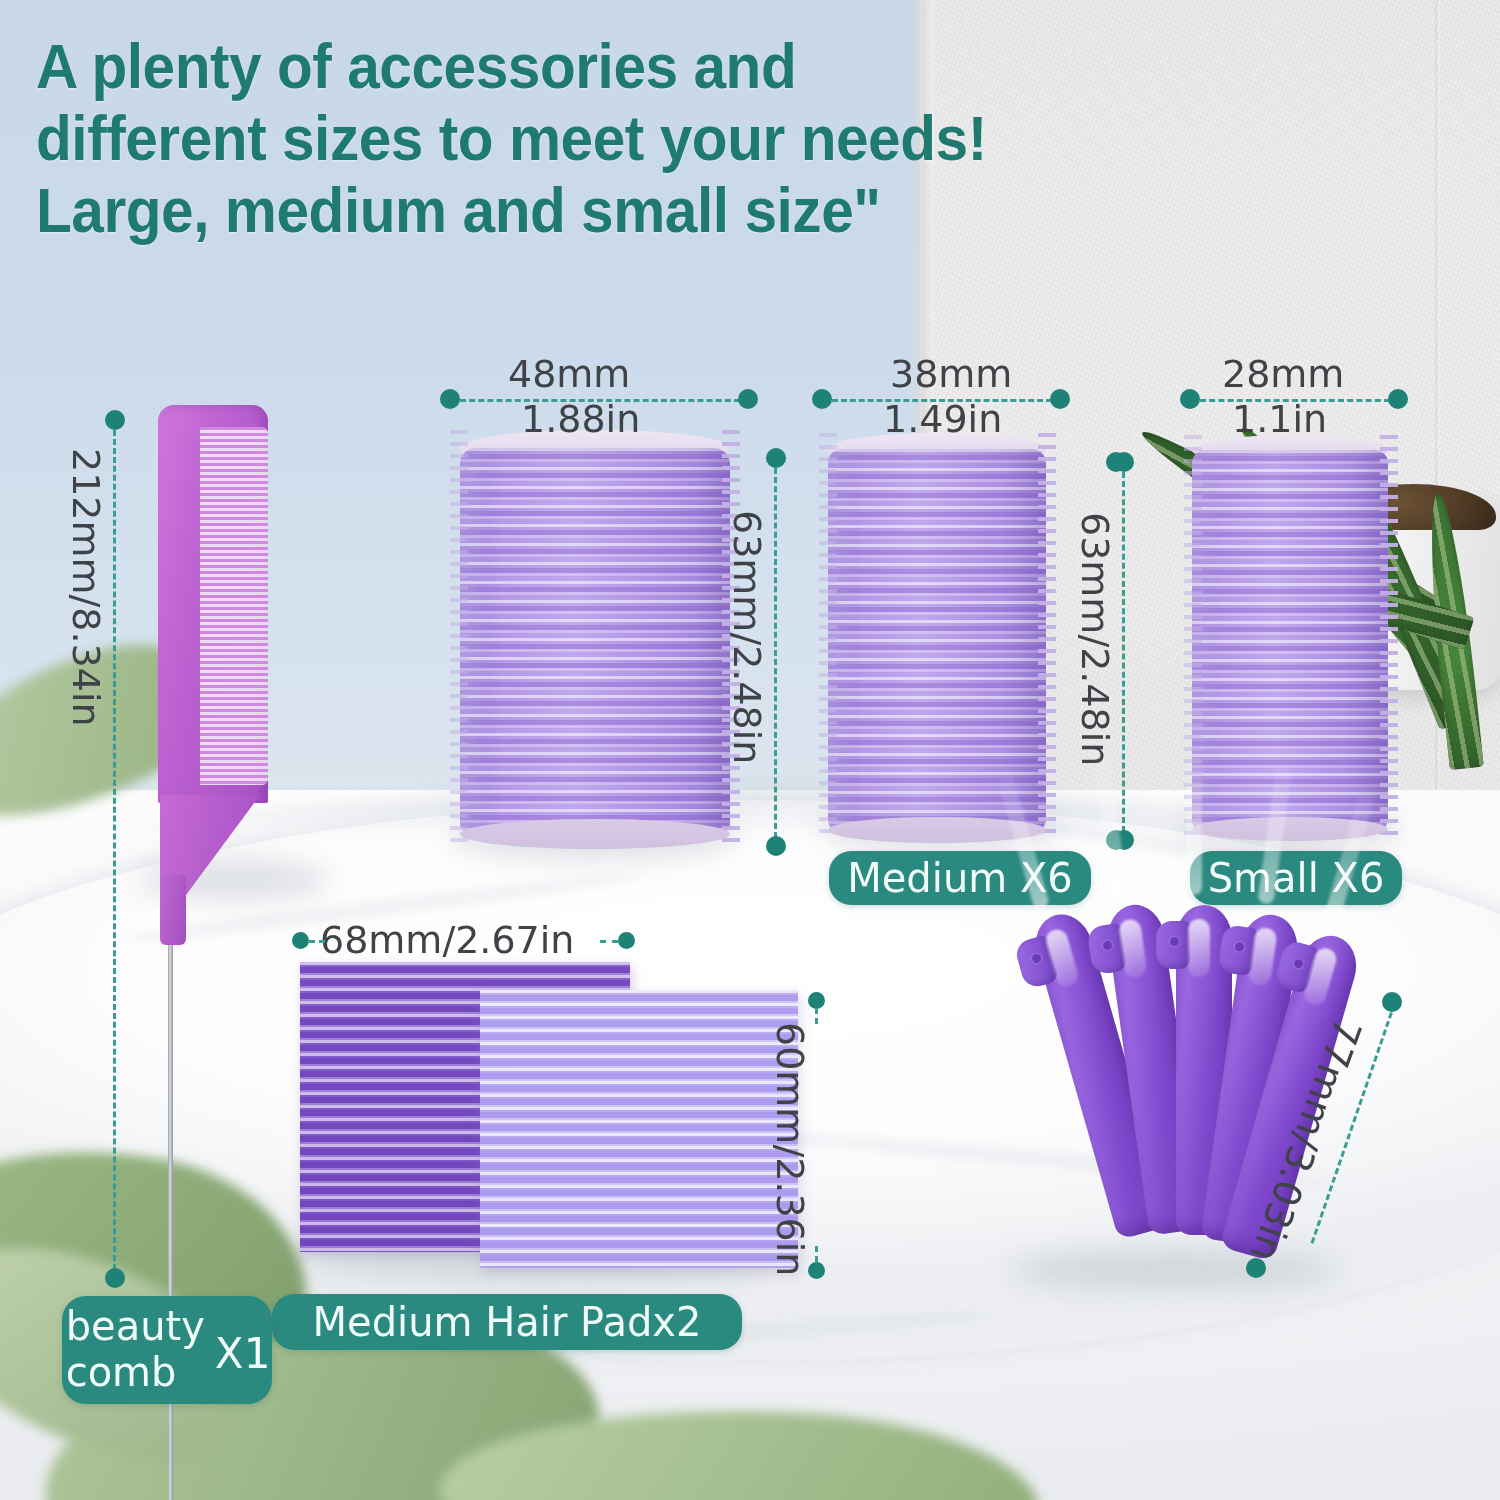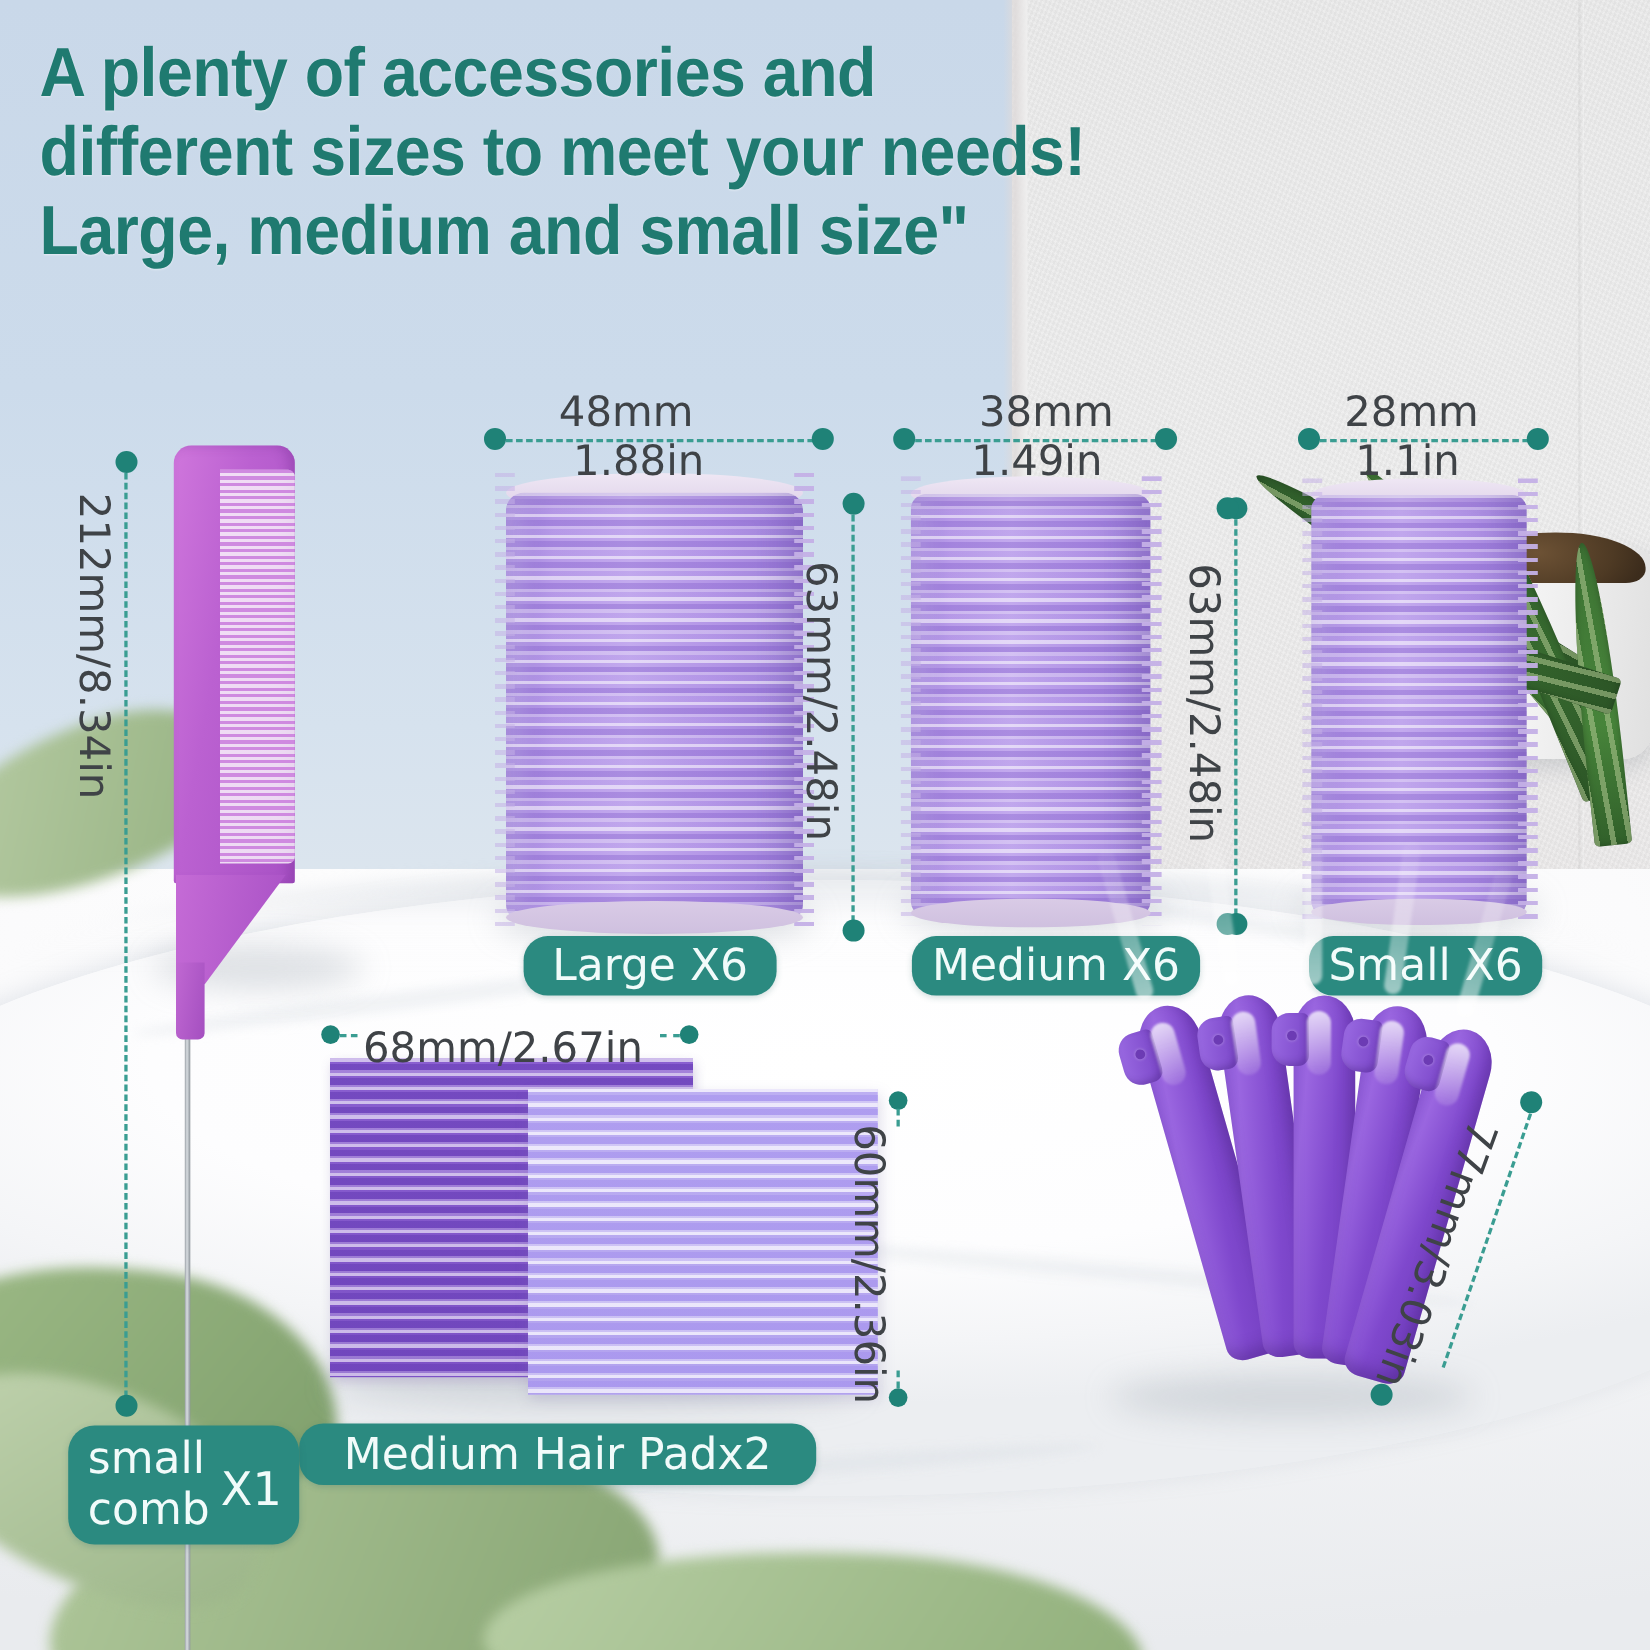--- a/index.html
+++ b/index.html
@@ -294,23 +294,20 @@
   <div class="dline-h" style="left:460px;top:399px;width:280px;"></div>
   <div class="dot" style="left:738px;top:389px;"></div>
   <div class="dim" style="left:508px;top:352px;">48mm</div>
   <div class="dim" style="left:521px;top:397px;">1.88in</div>
 
   <div class="dot" style="left:766px;top:448px;"></div>
   <div class="dline-v" style="left:774px;top:468px;height:370px;"></div>
   <div class="dot" style="left:766px;top:836px;"></div>
   <div class="dim vert" style="left:769px;top:510px;">63mm/2.48in</div>
 
-  <div class="pill" style="left:476px;top:851px;width:230px;height:54px;">
-    <span>Large X6</span>
-  </div>
 
   <div class="shadow-soft" style="left:820px;top:805px;width:240px;height:46px;"></div>
   <div class="roller" style="left:828px;top:433px;width:218px;height:408px;">
     <div class="cap-top" style="top:0;height:32px;"></div>
     <div class="body" style="top:16px;height:384px;border-radius:14px;"></div>
     <div class="bristles" style="left:210px;"></div>
     <div class="bristles" style="left:-9px;opacity:.55;"></div>
     <div class="cap-bot" style="bottom:-2px;height:26px;background:linear-gradient(180deg,#d9cbe6,#cfc0df);"></div>
   </div>
   <div class="dot" style="left:812px;top:389px;"></div>
@@ -345,38 +342,38 @@
 
   <div class="pill" style="left:1190px;top:851px;width:212px;height:54px;">
     <span>Small X6</span>
   </div>
 
   <div class="shadow-soft" style="left:300px;top:1240px;width:480px;height:40px;"></div>
   <div class="pad dark" style="left:300px;top:962px;width:330px;height:290px;"></div>
   <div class="pad light" style="left:480px;top:990px;width:318px;height:278px;"></div>
 
   <div class="dot sm" style="left:292px;top:932px;"></div>
-  <div class="dim" style="left:330px;top:918px;margin-top:12px;">68mm/2.67in</div>
+  <div class="dim" style="left:320px;top:918px;">68mm/2.67in</div>
   <div class="dline-h" style="left:309px;top:940px;width:16px;"></div>
   <div class="dline-h" style="left:600px;top:940px;width:18px;"></div>
   <div class="dot sm" style="left:618px;top:932px;"></div>
 
   <div class="dot sm" style="left:808px;top:992px;"></div>
   <div class="dline-v" style="left:815px;top:1008px;height:16px;"></div>
   <div class="dim vert" style="left:812px;top:1022px;">60mm/2.36in</div>
   <div class="dline-v" style="left:815px;top:1246px;height:16px;"></div>
   <div class="dot sm" style="left:808px;top:1262px;"></div>
 
   <div class="pill" style="left:272px;top:1294px;width:470px;height:56px;">
     <span>Medium Hair Padx2</span>
   </div>
 
   <div class="pill combo" style="left:62px;top:1296px;width:210px;height:108px;border-radius:24px;">
     <div class="two-line">
-      <span>small</span>
+      <span>beauty</span>
       <span>comb</span>
     </div>
     <span class="x-part">X1</span>
   </div>
 
   <div class="shadow-soft" style="left:1010px;top:1250px;width:330px;height:40px;"></div>
   <div style="position:absolute;left:1000px;top:905px;width:400px;height:380px;">
     <div class="clip" style="left:28px;top:18px;transform:rotate(-16deg);">
       <div class="jaw"></div>
       <div class="hinge"></div>

